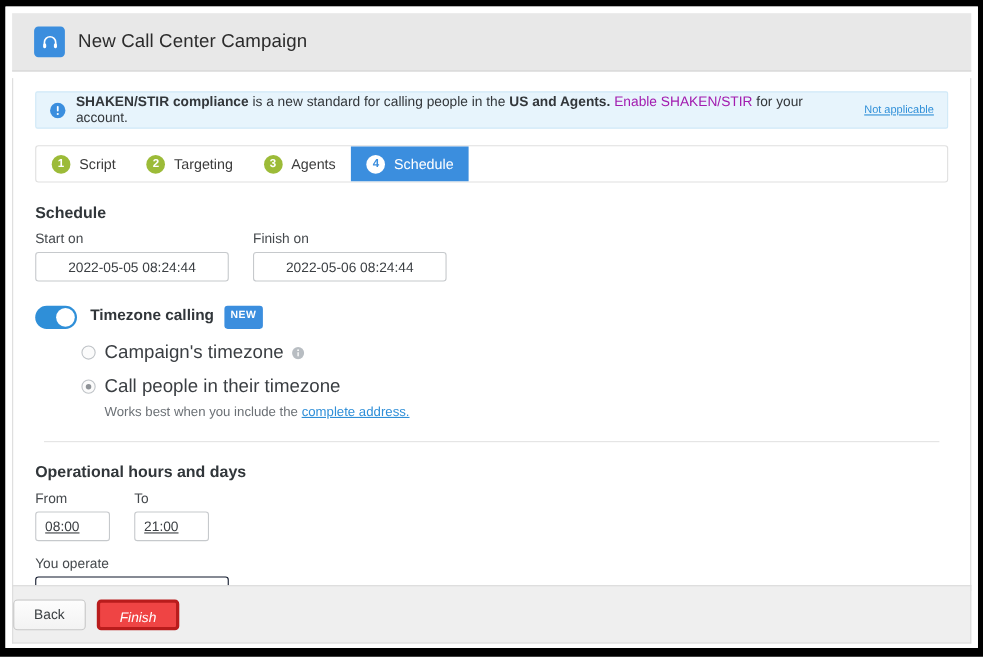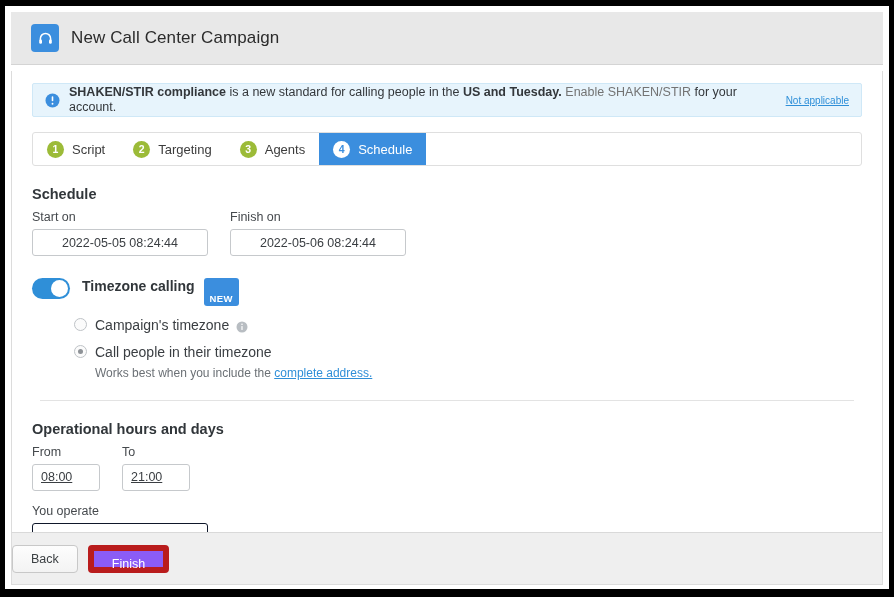--- a/index.html
+++ b/index.html
@@ -83,21 +83,21 @@
     color: #33373b;
   }
   .banner-icon {
     width: 15px; height: 15px;
     flex: 0 0 auto;
     margin-right: 9px;
   }
   .banner-text { flex: 1 1 auto; line-height: 1.2; }
   .banner-text b { font-weight: 700; }
   .banner-link, .inline-link {
-    color: #737373;
+    color: #a21caf;
     text-decoration: none;
   }
   .banner-action {
     color: #2f8fd8;
     text-decoration: underline;
     font-size: 10px;
     margin-left: 14px;
     white-space: nowrap;
   }
 
@@ -198,21 +198,21 @@
     color: #31363a;
     margin-right: 9px;
   }
   .badge-new {
     background: #3b8ede;
     color: #ffffff;
     font-size: 9.5px;
     font-weight: 700;
     letter-spacing: 0.4px;
     border-radius: 3px;
-    padding: 16px 6px 2px 6px;
+    padding: 4px 6px 2px 6px;
     line-height: 1;
     display: inline-block;
   }
 
   
   .radio-row {
     display: flex;
     align-items: center;
     margin-left: 42px;
     margin-top: 11px;
@@ -229,21 +229,21 @@
   }
   .radio.checked::after {
     content: "";
     position: absolute;
     left: 3px; top: 3px;
     width: 5px; height: 5px;
     border-radius: 50%;
     background: #8e9297;
   }
   .radio-label {
-    font-size: 14px;
+    font-size: 17px;
     color: #3a3e42;
   }
   .info-icon {
     margin-left: 7px;
     width: 12px; height: 12px;
     display: inline-block;
     vertical-align: -1px;
   }
   .radio-hint {
     margin-left: 63px;
@@ -325,25 +325,26 @@
   }
   .btn-back {
     background: linear-gradient(#fdfdfd, #f3f3f3);
     border: 1px solid #c8c8c8;
     color: #3c4043;
     margin-right: 10px;
     min-width: 64px;
     text-align: center;
   }
   .btn-finish {
-    background: #8b5cf6;
-    border: 6px solid #b91c1c;
+    background: #ef4444;
+    border: 3px solid #b91c1c;
     color: #ffffff;
     min-width: 68px;
     text-align: center;
+    font-style: italic;
   }
 </style>
 </head>
 <body>
 
 <div id="viewport">
 <div id="page">
 
   <div class="window-header">
     <div class="app-icon">
@@ -360,21 +361,21 @@
     <div class="card-body">
 
       <div class="banner">
         <span class="banner-icon">
           <svg width="15" height="15" viewBox="0 0 15 15">
             <circle cx="7.5" cy="7.5" r="7" fill="#3b8ede"></circle>
             <rect x="6.7" y="3.3" width="1.6" height="5" rx="0.8" fill="#ffffff"></rect>
             <circle cx="7.5" cy="10.7" r="0.95" fill="#ffffff"></circle>
           </svg>
         </span>
-        <span class="banner-text"><b>SHAKEN/STIR compliance</b><span> is a new standard for calling people in the </span><b>US and Tuesday.</b><span> </span><a href="#" class="inline-link">Enable SHAKEN/STIR</a><span> for your account.</span></span>
+        <span class="banner-text"><b>SHAKEN/STIR compliance</b><span> is a new standard for calling people in the </span><b>US and Agents.</b><span> </span><a href="#" class="inline-link">Enable SHAKEN/STIR</a><span> for your account.</span></span>
         <a href="#" class="banner-action">Not applicable</a>
       </div>
 
       <div class="tabs">
         <div class="tab">
           <span class="tab-num">1</span>
           <span>Script</span>
         </div>
         <div class="tab">
           <span class="tab-num">2</span>

